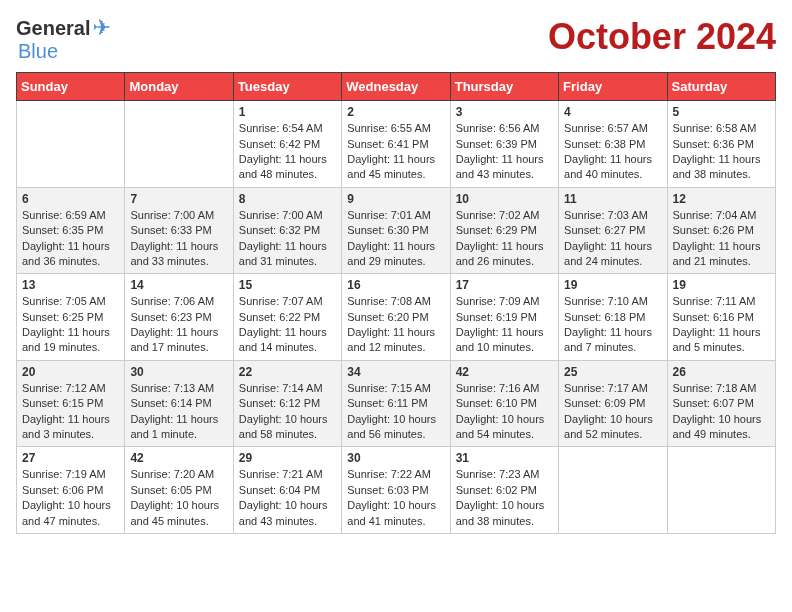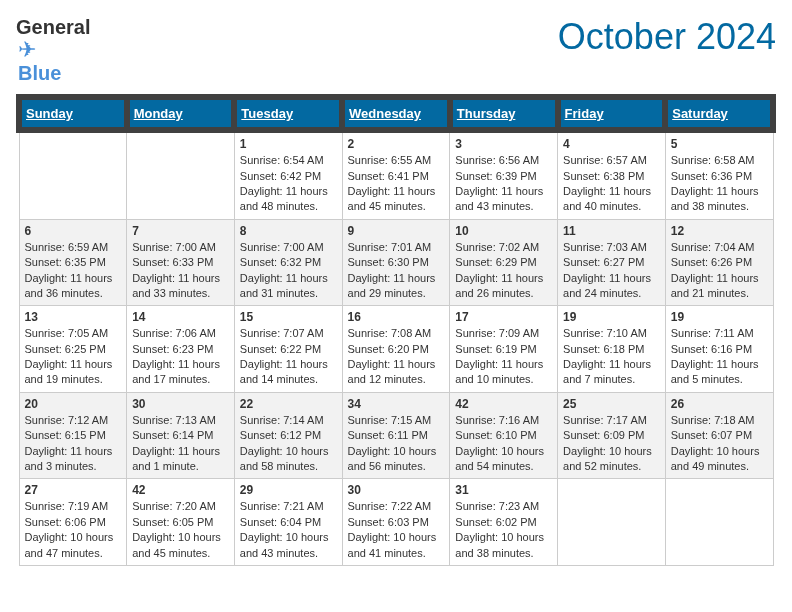--- a/index.html
+++ b/index.html
@@ -17,64 +17,62 @@
       margin-bottom: 10px;
     }
     .logo {
       display: flex;
       flex-direction: column;
       align-items: flex-start;
       line-height: 1.1;
     }
     .logo-top {
       display: flex;
-      align-items: flex-start;
-      flex-direction: column;
+      align-items: center;
     }
     .logo-general {
       font-size: 20px;
       font-weight: bold;
       color: #333;
     }
     .logo-bird {
       color: #4a90d9;
       font-size: 22px;
       margin-left: 2px;
     }
     .logo-blue-text {
       font-size: 20px;
-      font-weight: bold;
+      font-weight: normal;
       color: #4a90d9;
       margin-left: 2px;
     }
     .title-area {
       text-align: right;
     }
     .month-title {
       font-size: 36px;
-      font-weight: normal;
-      color: #0369a1;
+      font-weight: bold;
+      color: #b91c1c;
     }
     .location {
       font-size: 15px;
       color: #555;
     }
     .calendar {
       width: 100%;
       border-collapse: collapse;
     }
     .calendar th {
-      background-color: #0369a1;
+      background-color: #ef4444;
       color: #fff;
       font-size: 13px;
       font-weight: bold;
       padding: 6px 4px;
       text-align: left;
-      border: 6px solid #404040;
-      text-decoration: underline;
+      border: 1px solid #404040;
     }
     .calendar td {
       border: 1px solid #ccc;
       vertical-align: top;
       padding: 4px 5px;
       width: 108px;
       min-height: 80px;
       font-size: 10.5px;
       color: #333;
       background: #fff;

